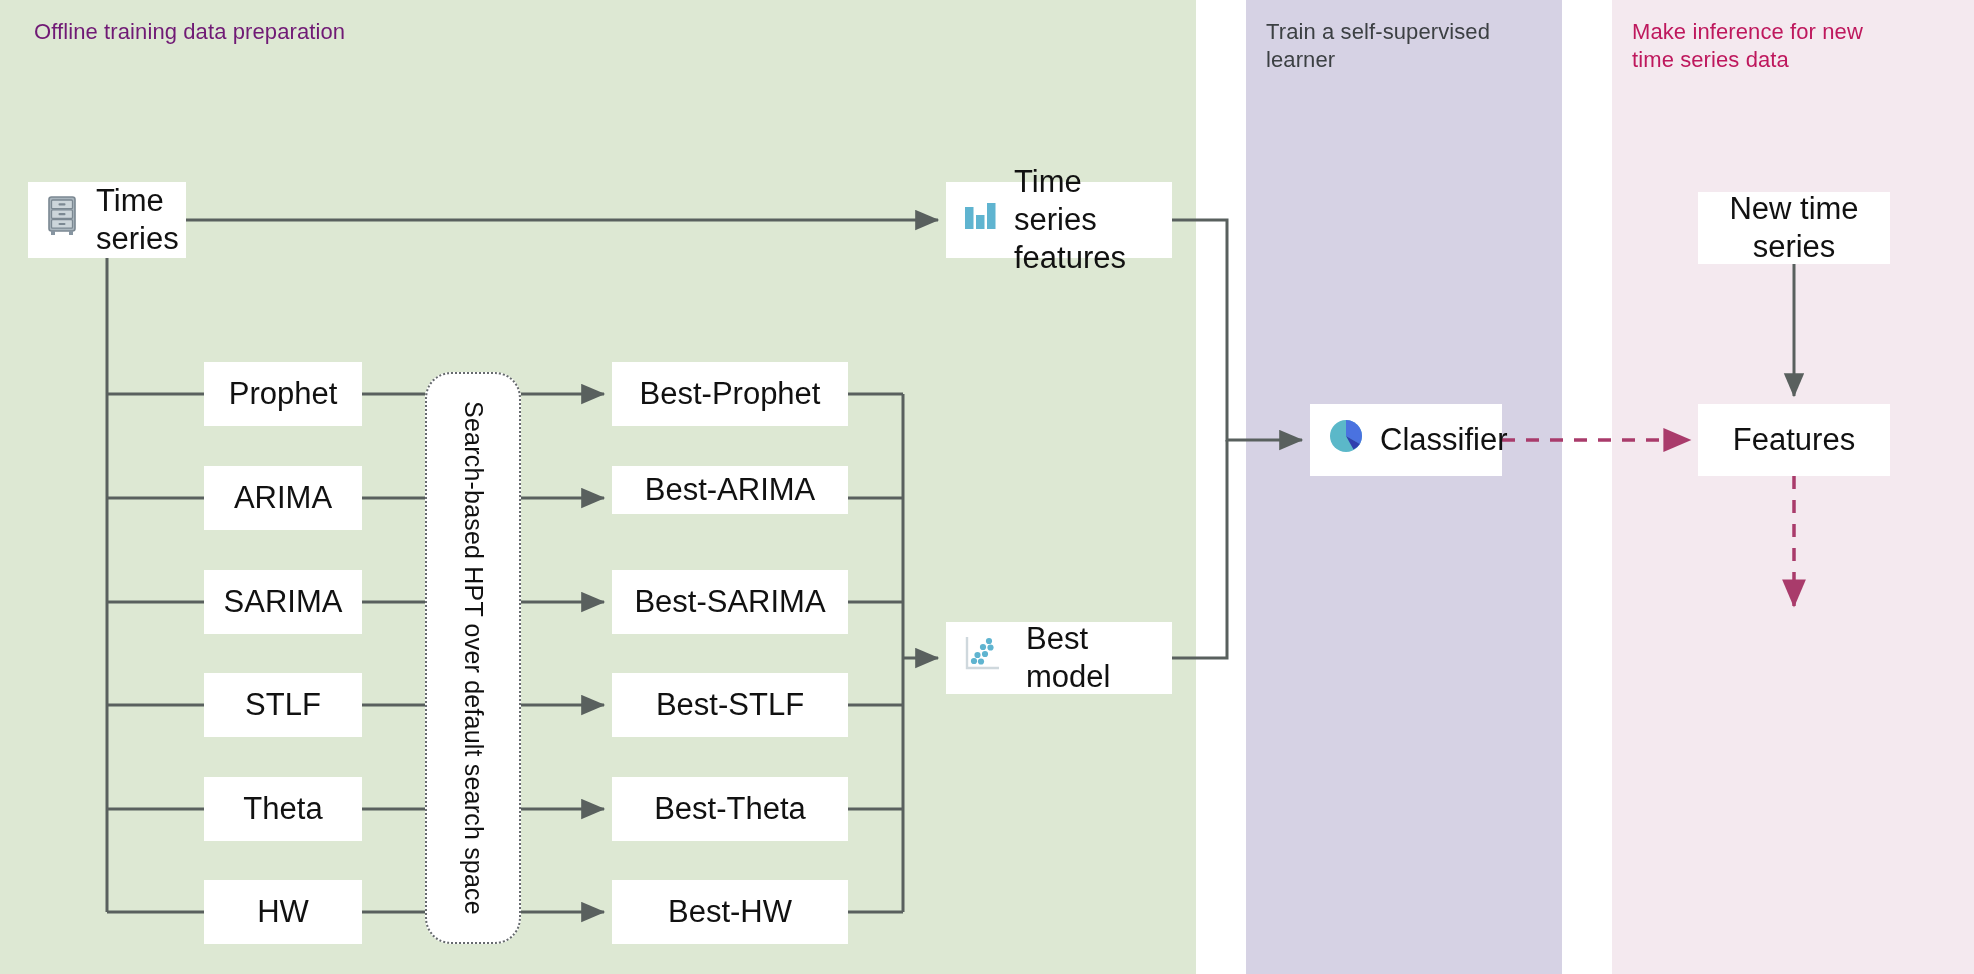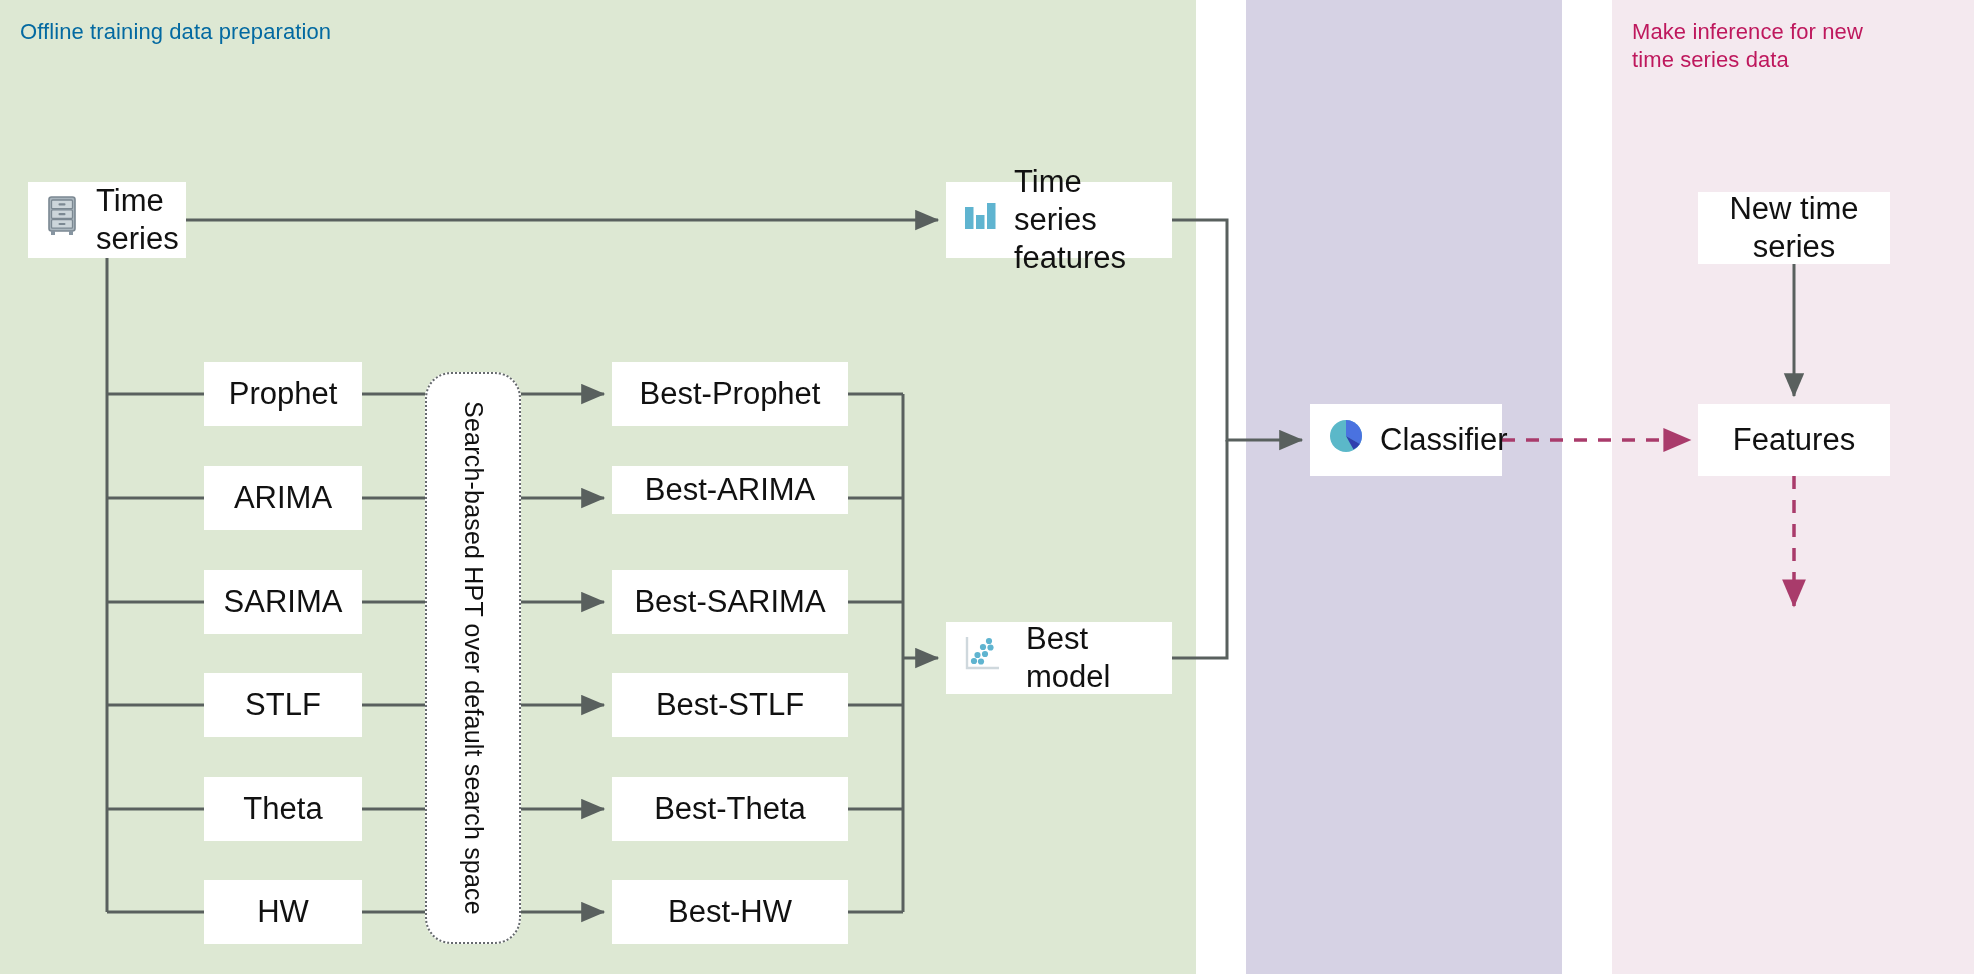--- a/index.html
+++ b/index.html
@@ -88,21 +88,23 @@
 </style>
 </head>
 <body>
 
 <div id="stage">
 
   <div class="panel" id="panel-0" style="left: 0px; width: 1196px; background: rgb(221, 232, 211);"></div>
   <div class="panel" id="panel-1" style="left: 1246px; width: 316px; background: rgb(214, 210, 228);"></div>
   <div class="panel" id="panel-2" style="left: 1612px; width: 362px; background: rgb(244, 233, 239);"></div>
 
-  <div class="panel-title" id="ptitle-0" style="left: 20px; top: 18px; color: #0369a1;">Offline training data preparation</div>
+  <div class="panel-title" id="ptitle-0" style="left: 34px; top: 18px; color: #701a75;">Offline training data preparation</div>
+  <div class="panel-title" id="ptitle-1" style="left: 1266px; top: 18px; color: rgb(60, 64, 67);">Train a self-supervised
+learner</div>
   <div class="panel-title" id="ptitle-2" style="left: 1632px; top: 18px; color: #be185d;">Make inference for new
 time series data</div>
 
   <svg id="wires" viewBox="0 0 1974 974">
     <defs>
       <marker id="arrow-grey" markerWidth="9" markerHeight="9" refX="7.6" refY="3.4" orient="auto" markerUnits="strokeWidth">
         <path d="M0,0 L8,3.4 L0,6.8 z" fill="#59605e"></path>
       </marker>
       <marker id="arrow-pink" markerWidth="9" markerHeight="9" refX="7.6" refY="3.4" orient="auto" markerUnits="strokeWidth">
         <path d="M0,0 L8,3.4 L0,6.8 z" fill="#a93b6b"></path>

